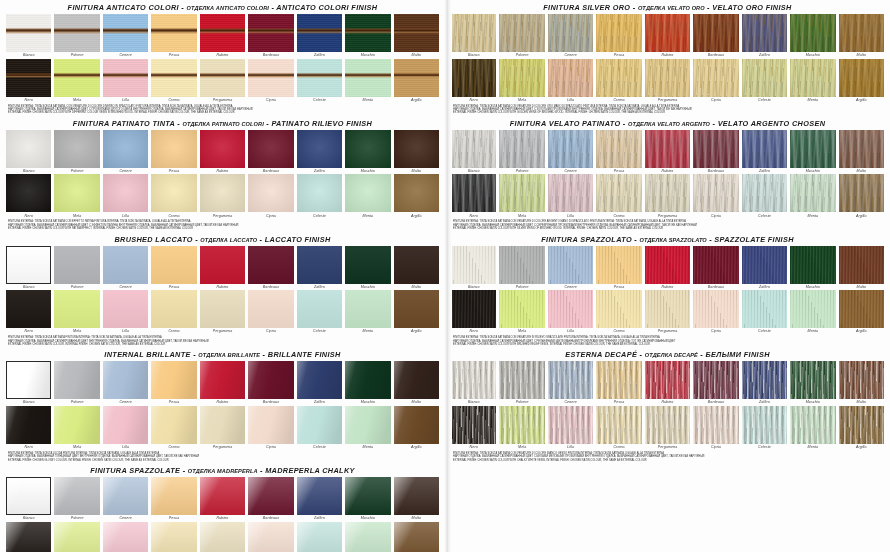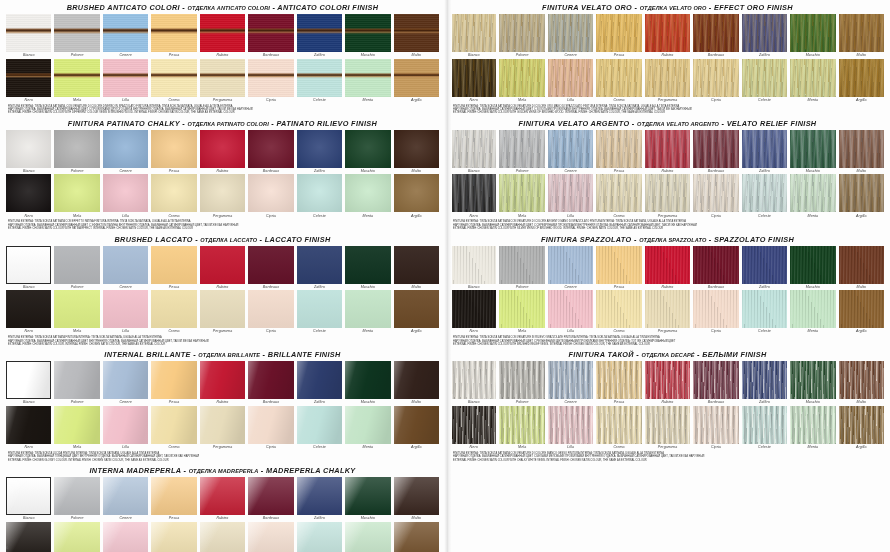--- a/index.html
+++ b/index.html
@@ -195,21 +195,21 @@
 </head>
 <body>
 
 <div id="page">
   <div id="gutter"></div>
 
   <div class="col left">
 
     <div class="section">
       <div class="sec-title">
-        <span>BRUSHED ANTICATO COLORI</span>
+        <span>FINITURA ANTICATO COLORI</span>
         <span> - </span><span class="ru">ОТДЕЛКА ANTICATO COLORI</span>
         <span> - </span><span>ANTICATO COLORI FINISH</span>
       </div>
       <div class="grid">
           <div class="cell">
             <div class="swatch anticato" style="background: rgb(241, 239, 236);"></div>
             <div class="label">Bianco</div>
           </div>
           <div class="cell">
             <div class="swatch anticato" style="background: rgb(195, 195, 195);"></div>
@@ -284,21 +284,21 @@
         </div>
       <div class="footnote">
           <span class="ln">FINITURA ESTERNA: TINTA SCELTA SATINATA, CON VENATURE DI COLORE DIVERSO IN SPAZZOLATO FINITURA INTERNA: TINTA SCELTA SATINATA, UGUALE ALLA TINTA ESTERNA</span>
           <span class="ln">НАРУЖНАЯ ОТДЕЛКА: ВЫБРАННЫЙ САТИНИРОВАННЫЙ ЦВЕТ С ПРОЖИЛКАМИ ДРУГОГО ЦВЕТА ВНУТРЕННЯЯ ОТДЕЛКА: ВЫБРАННЫЙ САТИНИРОВАННЫЙ ЦВЕТ, ТАКОЙ ЖЕ КАК НАРУЖНЫЙ</span>
           <span class="ln">EXTERNAL FINISH: CHOSEN SATIN COLOUR WITH DIFFERENT COLOUR VEINS IN BRUSHED WOOD. INTERNAL FINISH: CHOSEN SATIN COLOUR, THE SAME AS EXTERNAL COLOUR</span>
         </div>
     </div>
 
     <div class="section">
       <div class="sec-title">
-        <span>FINITURA PATINATO CHALKY</span>
+        <span>FINITURA PATINATO TINTA</span>
         <span> - </span><span class="ru">ОТДЕЛКА PATINATO COLORI</span>
         <span> - </span><span>PATINATO RILIEVO FINISH</span>
       </div>
       <div class="grid">
           <div class="cell">
             <div class="swatch patinato" style="background: rgb(236, 234, 231);"></div>
             <div class="label">Bianco</div>
           </div>
           <div class="cell">
             <div class="swatch patinato" style="background: rgb(180, 180, 180);"></div>
@@ -551,21 +551,21 @@
         </div>
       <div class="footnote">
           <span class="ln">FINITURA ESTERNA: TINTA SCELTA LUCIDA FINITURA INTERNA: TINTA SCELTA SATINATA, UGUALE ALLA TINTA ESTERNA</span>
           <span class="ln">НАРУЖНАЯ ОТДЕЛКА: ВЫБРАННЫЙ ГЛЯНЦЕВЫЙ ЦВЕТ ВНУТРЕННЯЯ ОТДЕЛКА: ВЫБРАННЫЙ САТИНИРОВАННЫЙ ЦВЕТ, ТАКОЙ ЖЕ КАК НАРУЖНЫЙ</span>
           <span class="ln">EXTERNAL FINISH: CHOSEN GLOSSY COLOUR. INTERNAL FINISH: CHOSEN SATIN COLOUR, THE SAME AS EXTERNAL COLOUR</span>
         </div>
     </div>
 
     <div class="section">
       <div class="sec-title">
-        <span>INTERNA MADREPERLA</span>
+        <span>FINITURA SPAZZOLATE</span>
         <span> - </span><span class="ru">ОТДЕЛКА MADREPERLA</span>
         <span> - </span><span>MADREPERLA CHALKY</span>
       </div>
       <div class="grid">
           <div class="cell">
             <div class="swatch madreperla outline" style="background: rgb(255, 255, 255);"></div>
             <div class="label">Bianco</div>
           </div>
           <div class="cell">
             <div class="swatch madreperla" style="background: rgb(188, 190, 193);"></div>
@@ -632,23 +632,23 @@
 
     </div>
 
     <div class="pagenum">6</div>
   </div>
 
   <div class="col right">
 
     <div class="section">
       <div class="sec-title">
-        <span>FINITURA VELATO ORO</span>
+        <span>FINITURA SILVER ORO</span>
         <span> - </span><span class="ru">ОТДЕЛКА VELATO ORO</span>
-        <span> - </span><span>EFFECT ORO FINISH</span>
+        <span> - </span><span>VELATO ORO FINISH</span>
       </div>
       <div class="grid">
           <div class="cell">
             <div class="swatch wood velatooro" style="background: rgb(223, 216, 188);"></div>
             <div class="label">Bianco</div>
           </div>
           <div class="cell">
             <div class="swatch wood velatooro" style="background: rgb(188, 185, 171);"></div>
             <div class="label">Polvere</div>
           </div>
@@ -721,23 +721,23 @@
         </div>
       <div class="footnote">
           <span class="ln">FINITURA ESTERNA: TINTA SCELTA SATINATA CON VENATURE DI COLORE ORO MANO DI SPAZZOLATO FINITURA INTERNA: TINTA SCELTA SATINATA, UGUALE ALLA TINTA ESTERNA</span>
           <span class="ln">НАРУЖНАЯ ОТДЕЛКА: ВЫБРАННЫЙ САТИНИРОВАННЫЙ ЦВЕТ С ЗОЛОТЫМИ ПРОЖИЛКАМИ ВНУТРЕННЯЯ ОТДЕЛКА: ВЫБРАННЫЙ САТИНИРОВАННЫЙ ЦВЕТ, ТАКОЙ ЖЕ КАК НАРУЖНЫЙ</span>
           <span class="ln">EXTERNAL FINISH: CHOSEN SATIN COLOUR WITH GOLDEN VEINS OF BRUSHED WOOD. INTERNAL FINISH: CHOSEN SATIN COLOUR, THE SAME AS EXTERNAL COLOUR</span>
         </div>
     </div>
 
     <div class="section">
       <div class="sec-title">
-        <span>FINITURA VELATO ARGENTO</span>
+        <span>FINITURA VELATO PATINATO</span>
         <span> - </span><span class="ru">ОТДЕЛКА VELATO ARGENTO</span>
-        <span> - </span><span>VELATO RELIEF FINISH</span>
+        <span> - </span><span>VELATO ARGENTO CHOSEN</span>
       </div>
       <div class="grid">
           <div class="cell">
             <div class="swatch wood velatoarg" style="background: rgb(224, 220, 210);"></div>
             <div class="label">Bianco</div>
           </div>
           <div class="cell">
             <div class="swatch wood velatoarg" style="background: rgb(191, 191, 189);"></div>
             <div class="label">Polvere</div>
           </div>
@@ -812,21 +812,21 @@
           <span class="ln">FINITURA ESTERNA: TINTA SCELTA SATINATA CON VENATURE DI COLORE ARGENTO MANO DI SPAZZOLATO FINITURA INTERNA: TINTA SCELTA SATINATA, UGUALE ALLA TINTA ESTERNA</span>
           <span class="ln">НАРУЖНАЯ ОТДЕЛКА: ВЫБРАННЫЙ САТИНИРОВАННЫЙ ЦВЕТ С СЕРЕБРЯНЫМИ ПРОЖИЛКАМИ ВНУТРЕННЯЯ ОТДЕЛКА: ВЫБРАННЫЙ САТИНИРОВАННЫЙ ЦВЕТ, ТАКОЙ ЖЕ КАК НАРУЖНЫЙ</span>
           <span class="ln">EXTERNAL FINISH: CHOSEN SATIN COLOUR WITH SILVER VEINS OF BRUSHED WOOD. INTERNAL FINISH: CHOSEN SATIN COLOUR, THE SAME AS EXTERNAL COLOUR</span>
         </div>
     </div>
 
     <div class="section">
       <div class="sec-title">
         <span>FINITURA SPAZZOLATO</span>
         <span> - </span><span class="ru">ОТДЕЛКА SPAZZOLATO</span>
-        <span> - </span><span>SPAZZOLATO FINISH</span>
+        <span> - </span><span>SPAZZOLATE FINISH</span>
       </div>
       <div class="grid">
           <div class="cell">
             <div class="swatch wood spazz" style="background: rgb(236, 233, 224);"></div>
             <div class="label">Bianco</div>
           </div>
           <div class="cell">
             <div class="swatch wood spazz" style="background: rgb(176, 177, 177);"></div>
             <div class="label">Polvere</div>
           </div>
@@ -899,21 +899,21 @@
         </div>
       <div class="footnote">
           <span class="ln">FINITURA ESTERNA: TINTA SCELTA SATINATA CON VENATURE IN RILIEVO SPAZZOLATE FINITURA INTERNA: TINTA SCELTA SATINATA, UGUALE ALLA TINTA ESTERNA</span>
           <span class="ln">НАРУЖНАЯ ОТДЕЛКА: ВЫБРАННЫЙ САТИНИРОВАННЫЙ ЦВЕТ С РЕЛЬЕФНЫМИ ЩЕТКОВАННЫМИ ПРОЖИЛКАМИ ВНУТРЕННЯЯ ОТДЕЛКА: ТОТ ЖЕ САТИНИРОВАННЫЙ ЦВЕТ</span>
           <span class="ln">EXTERNAL FINISH: CHOSEN SATIN COLOUR WITH BRUSHED RELIEF VEINS. INTERNAL FINISH: CHOSEN SATIN COLOUR, THE SAME AS EXTERNAL COLOUR</span>
         </div>
     </div>
 
     <div class="section">
       <div class="sec-title">
-        <span>FINITURA ТАКОЙ</span>
+        <span>ESTERNA DECAPÉ</span>
         <span> - </span><span class="ru">ОТДЕЛКА DECAPÉ</span>
         <span> - </span><span>БЕЛЫМИ FINISH</span>
       </div>
       <div class="grid">
           <div class="cell">
             <div class="swatch wood decape" style="background: rgb(232, 228, 219);"></div>
             <div class="label">Bianco</div>
           </div>
           <div class="cell">
             <div class="swatch wood decape" style="background: rgb(187, 185, 178);"></div>

